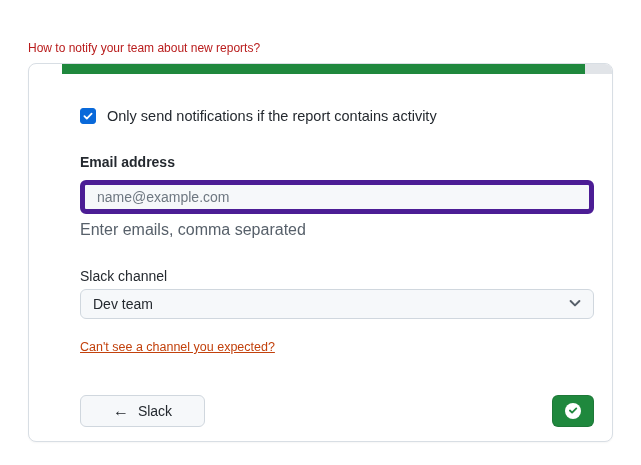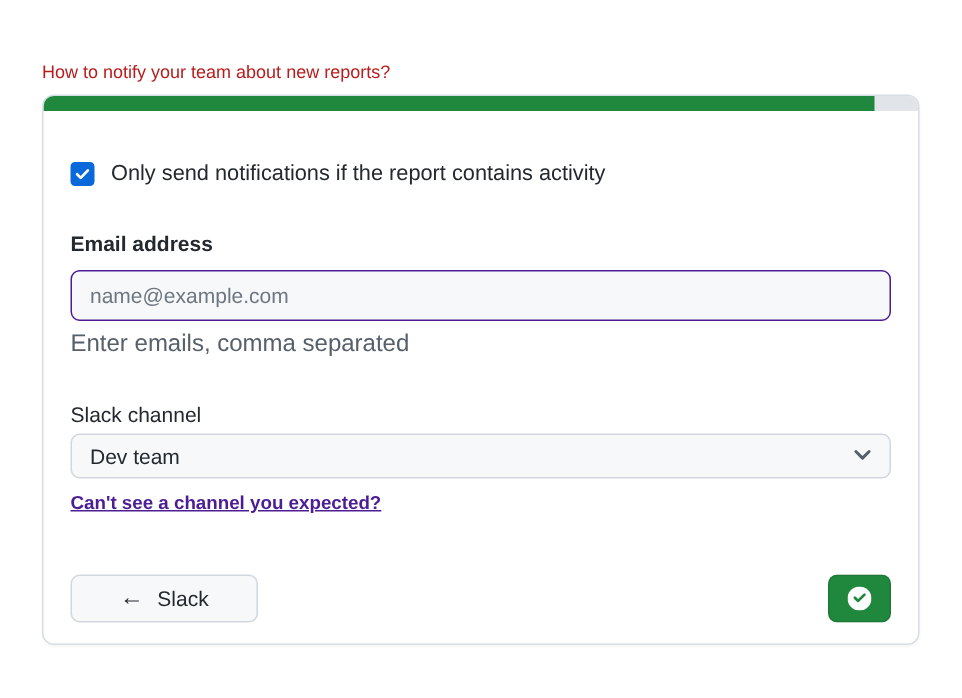--- a/index.html
+++ b/index.html
@@ -16,20 +16,21 @@
     line-height: 22px;
     color: #b91c1c;
     margin-bottom: 4px;
   }
   .card {
     border: 1px solid #d8dee4;
     border-radius: 8px;
     background: #ffffff;
     overflow: hidden;
     box-shadow: 0 1px 2px rgba(27,31,36,0.04);
+    padding-left: 33px;
   }
   .progress-track {
     height: 10px;
     background: #e1e4e8;
     width: 100%;
   }
   .progress-fill {
     height: 100%;
     background: #1f883d;
     width: 95%;
@@ -51,21 +52,21 @@
   .check-label { font-size: 14.5px; color: #24292f; }
 
   
   .field-label { margin-top: 26px; font-size: 14px; font-weight: 700; line-height: 20px; }
   .field-label.regular { font-weight: 400; margin-top: 28px; }
   .text-input {
     margin-top: 8px;
     width: 100%;
     height: 34px;
     background: #f6f8fa;
-    border: 1px solid #4c1d95;
+    border: 5px solid #4c1d95;
     border-radius: 6px;
     padding: 0 12px;
     font-size: 14px;
     font-family: "Liberation Sans", sans-serif;
     color: #24292f;
     outline: none;
   }
   .text-input::placeholder { color: #6e7781; }
   .caption { margin-top: 8px; font-size: 16px; line-height: 16px; color: #57606a; }
 
@@ -77,24 +78,24 @@
     background: #f6f8fa;
     border: 1px solid #d0d7de;
     border-radius: 6px;
     padding: 0 10px 0 12px;
     display: flex; align-items: center; justify-content: space-between;
     cursor: pointer;
   }
   .select-value { font-size: 14px; color: #24292f; }
   .link {
     display: inline-block;
-    margin-top: 8px;
+    margin-top: 20px;
     font-size: 12.5px;
-    font-weight: 700;
-    color: #4c1d95;
+    font-weight: 400;
+    color: #c2410c;
     text-decoration: underline;
     line-height: 16px;
     cursor: pointer;
   }
 
   
   .footer { margin-top: 40px; display: flex; align-items: center; justify-content: space-between; }
   .btn {
     height: 32px;
     border-radius: 6px;

